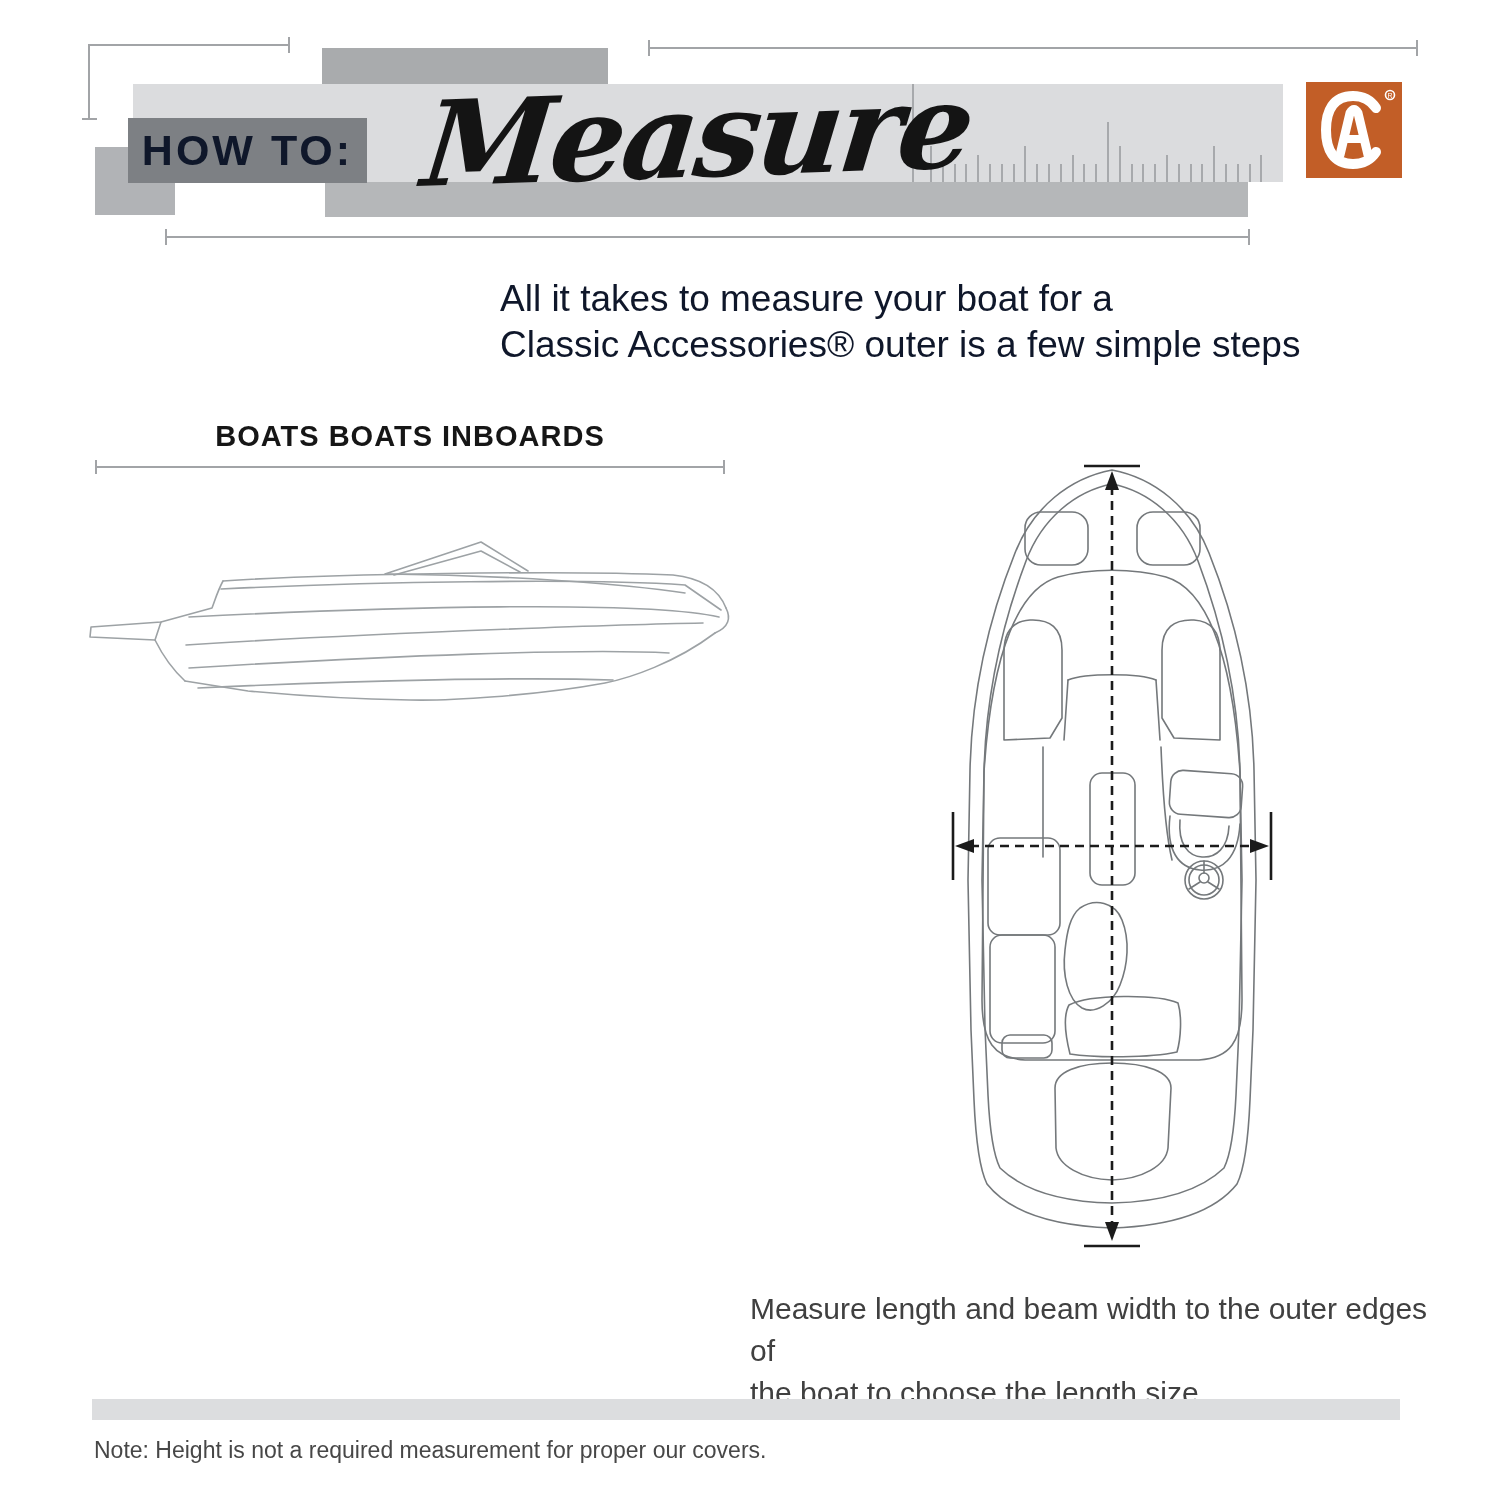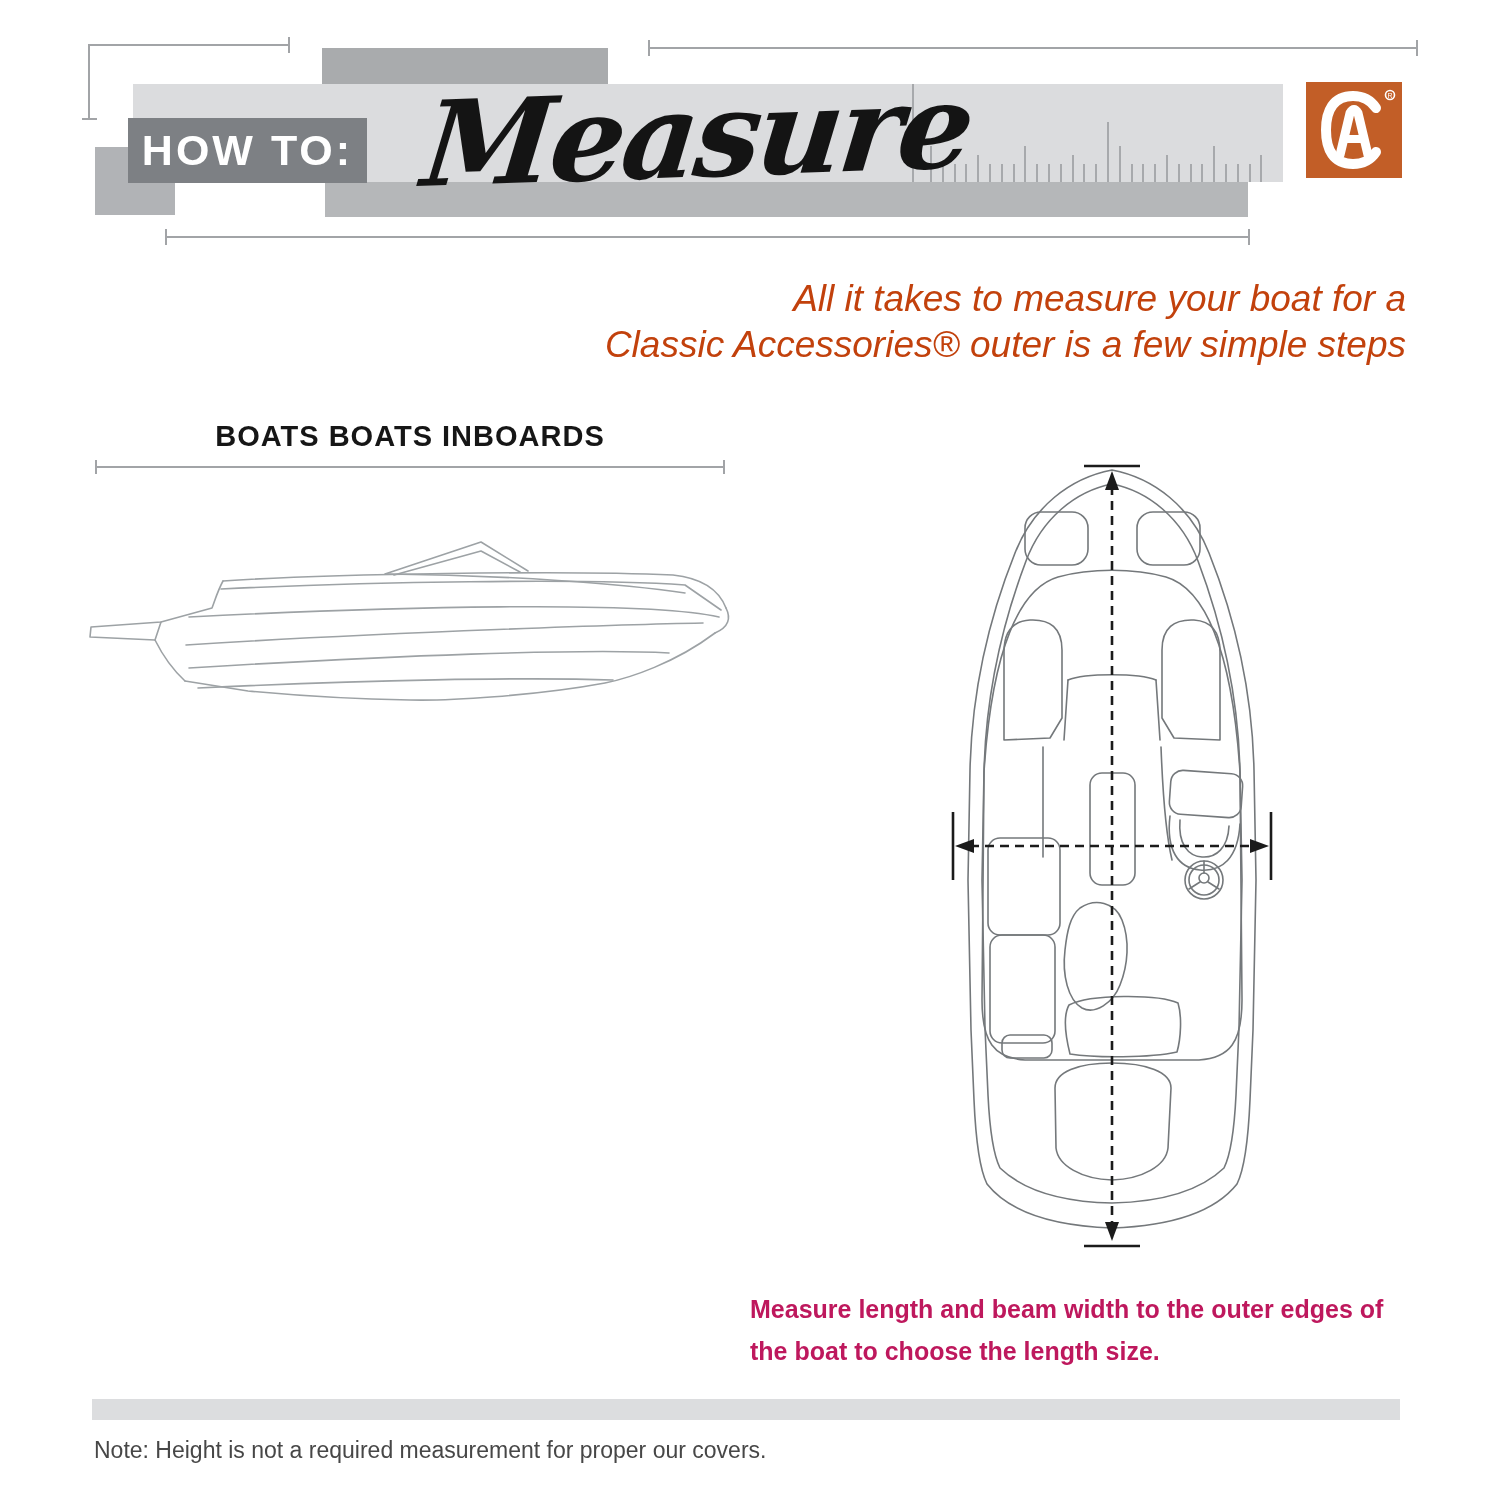--- a/index.html
+++ b/index.html
@@ -9,36 +9,36 @@
   
   .mline{position:absolute;background:#a2a4a7;}
   .mline.h{height:2px;} .mline.v{width:2px;}
   
   .band-light{left:133px;top:84px;width:1150px;height:98px;background:#dbdcde;}
   .band-shadow{left:325px;top:182px;width:923px;height:35px;background:#b5b7b9;}
   .accent-rect{left:322px;top:48px;width:286px;height:36px;background:#a9abad;}
   .left-square{left:95px;top:147px;width:80px;height:68px;background:#b1b3b6;}
   .kicker-box{left:128px;top:118px;width:239px;height:65px;background:#7d8084;
               display:flex;align-items:center;justify-content:center;}
-  .kicker-box span{color:#ffffff;font-weight:bold;font-size:43px;letter-spacing:3px;}
+  .kicker-box span{color:#0f172a;font-weight:bold;font-size:43px;letter-spacing:3px;}
   .title-script{left:424px;top:66px;width:520px;height:160px;
                 font-family:"DejaVu Serif","Liberation Serif",serif;
                 font-style:italic;font-weight:bold;font-size:118px;letter-spacing:-4px;
                 color:#141414;transform:skewX(-8deg) rotate(-2deg);}
   .ruler-sep{left:912px;top:84px;width:2px;height:98px;background:#a7a9ac;}
   .ruler-ticks{left:912px;top:84px;width:372px;height:98px;}
   .ruler-ticks .tick{position:absolute;bottom:0;width:2px;background:#a7a9ac;}
   .logo{left:1306px;top:82px;width:96px;height:96px;}
   
-  .intro{left:500px;top:276px;width:906px;text-align:right;
-         font-size:37px;line-height:46px;font-weight:300;color:#c2410c;font-style:italic;}
+  .intro{left:500px;top:276px;width:906px;
+         font-size:37px;line-height:46px;font-weight:300;color:#0f172a;}
   .diagram-label{left:95px;top:420px;width:630px;text-align:center;
                  font-size:29px;font-weight:bold;letter-spacing:1px;color:#161616;}
-  .caption{left:750px;top:1288px;width:680px;font-size:25px;line-height:42px;
-           font-weight:700;color:#be185d;}
+  .caption{left:750px;top:1288px;width:680px;font-size:30px;line-height:42px;
+           font-weight:400;color:#404040;}
   .footer-bar{left:92px;top:1399px;width:1308px;height:21px;background:#dcdddf;}
   .footer-note{left:94px;top:1437px;width:900px;font-size:23px;font-weight:300;color:#474747;}
   svg{display:block;}
 </style>
 </head>
 <body>
 
 <div id="canvas">
 
   <div class="abs accent-rect"></div>

